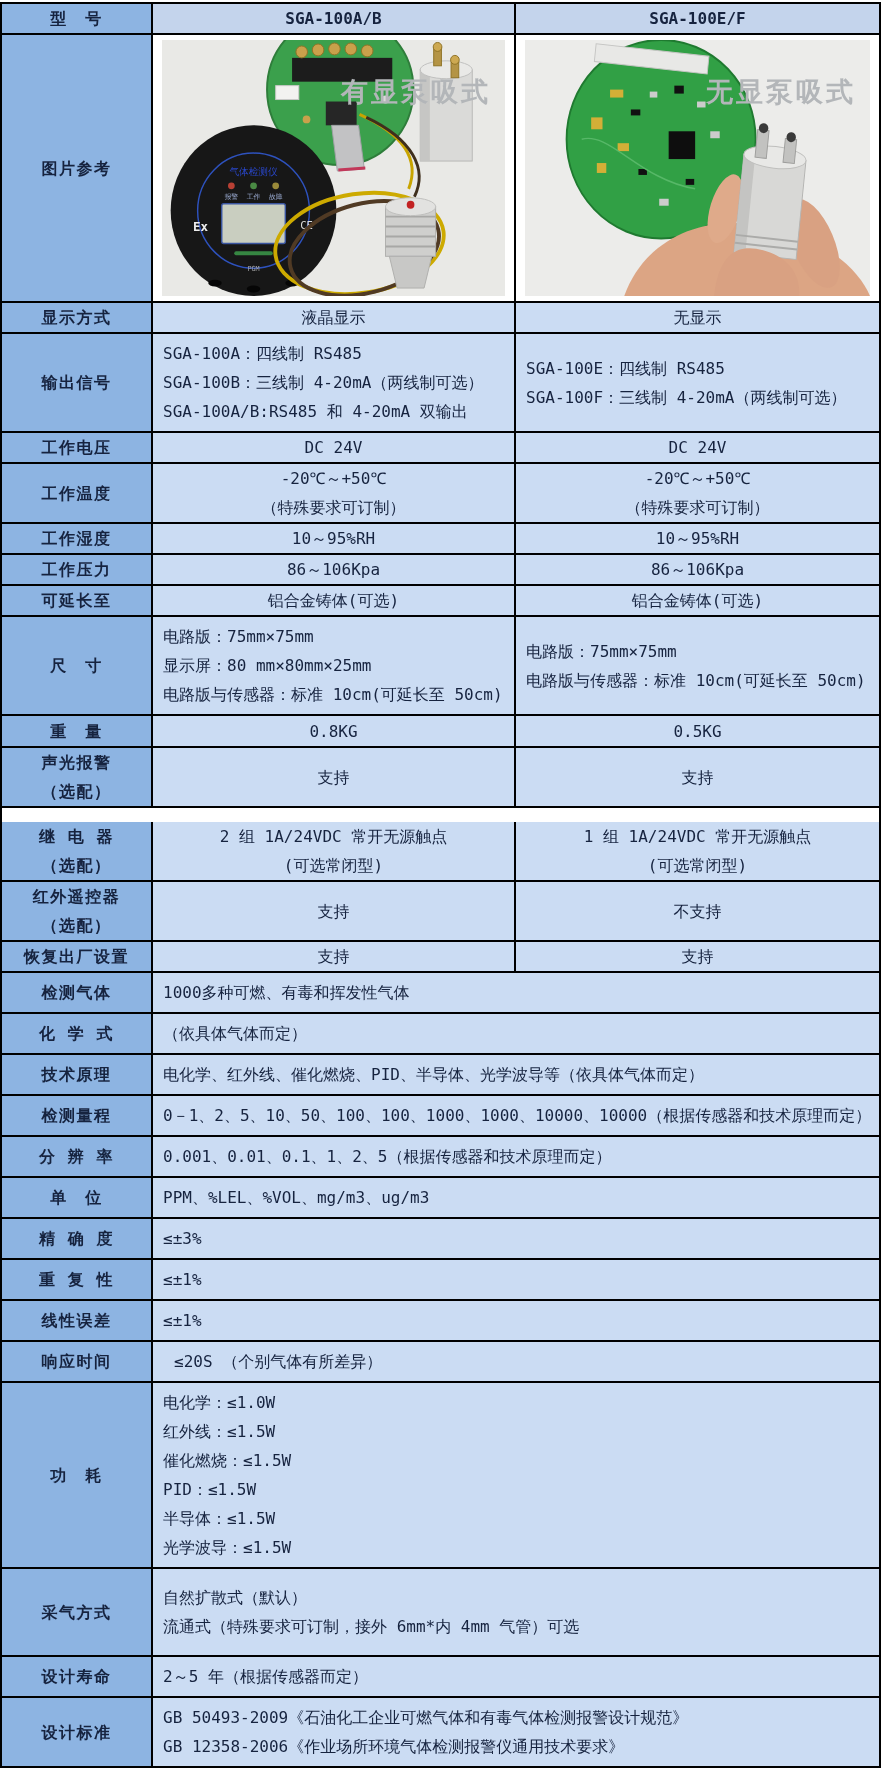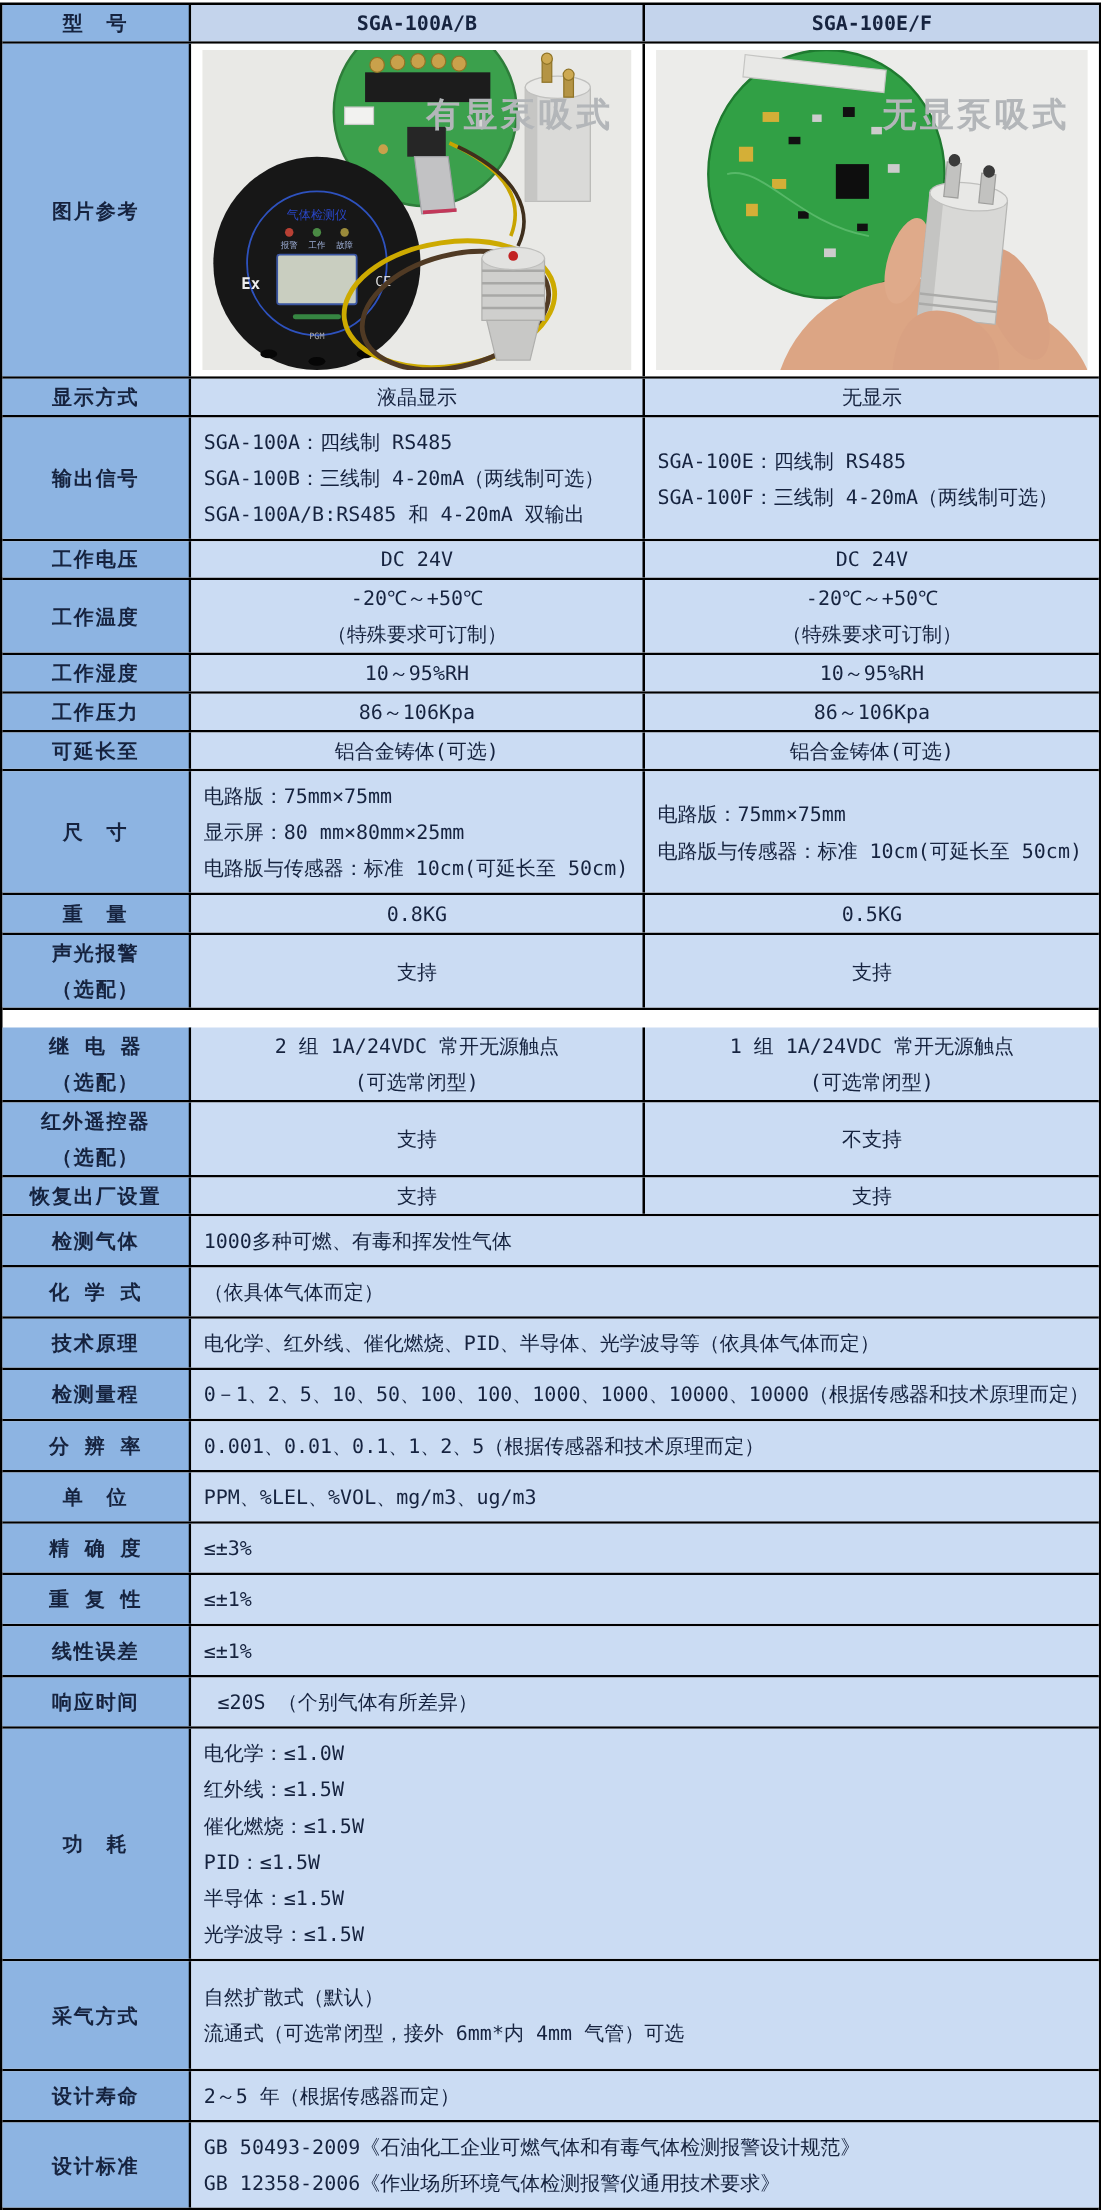--- a/index.html
+++ b/index.html
@@ -454,21 +454,21 @@
         <div class="line">半导体：≤1.5W</div>
         <div class="line">光学波导：≤1.5W</div>
       </div>
     </div>
     <div class="row" style="min-height: 88px;">
       <div class="cell label">
         <div class="line">采气方式</div>
       </div>
       <div class="cell value left" style="grid-column: 2 / 4; text-align: center;">
         <div class="line">自然扩散式（默认）</div>
-        <div class="line">流通式（可选常闭型，接外 6mm*内 4mm 气管）可选</div>
+        <div class="line">流通式（特殊要求可订制，接外 6mm*内 4mm 气管）可选</div>
       </div>
     </div>
     <div class="row" style="min-height: 29px;">
       <div class="cell label">
         <div class="line">设计寿命</div>
       </div>
       <div class="cell value left" style="grid-column: 2 / 4;">
         <div class="line">2～5 年（根据传感器而定）</div>
       </div>
     </div>

